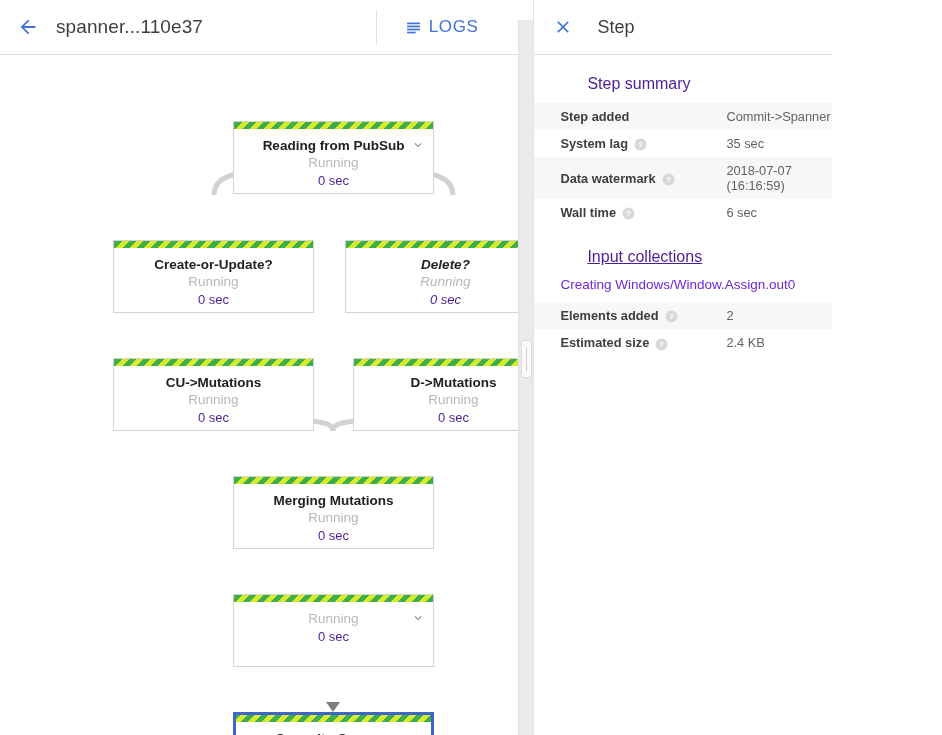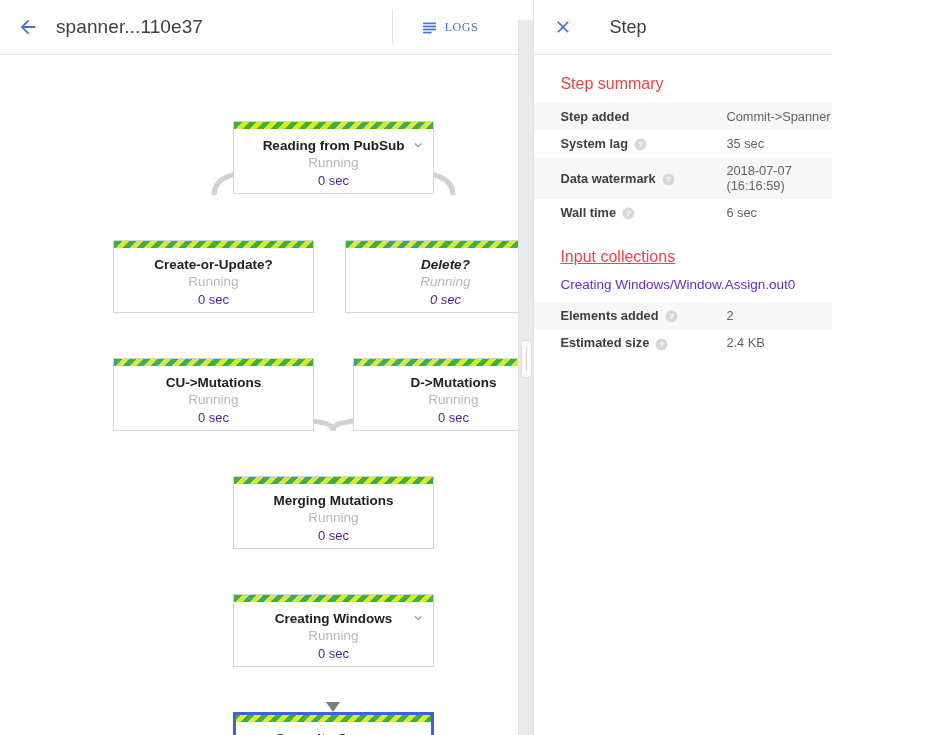--- a/index.html
+++ b/index.html
@@ -81,25 +81,24 @@
     display: flex;
     align-items: center;
     gap: 7px;
     color: #3f6ad8;
     cursor: pointer;
     padding: 6px 10px;
     border-radius: 4px;
     margin-right: 30px;
   }
   .logs-label {
-    font-size: 12px;
+    font-size: 17px;
     font-weight: 500;
     letter-spacing: 0.6px;
     color: #4272d7;
-    font-family: Liberation Serif, serif;
   }
   .logs-icon { display: block; }
 
   
   .graph-canvas {
     position: relative;
     flex: 1;
     overflow: hidden;
     background: #ffffff;
   }
@@ -219,21 +218,20 @@
     box-sizing: border-box;
     overflow: hidden;
   }
 
   .right-topbar {
     height: 55px;
     display: flex;
     align-items: center;
     border-bottom: 1px solid #e0e0e0;
     box-sizing: border-box;
-    gap: 12px;
   }
   .close-btn {
     width: 40px;
     height: 40px;
     margin-left: 9px;
     display: flex;
     align-items: center;
     justify-content: center;
     border-radius: 50%;
     cursor: pointer;
@@ -243,23 +241,24 @@
     color: #3c4043;
     margin-left: 14px;
   }
 
   .panel-content {
     padding: 20px 0 0 0;
   }
 
   .section-heading {
     font-size: 16px;
-    color: #ef4444;
+    color: #4c1d95;
     padding: 0 0 10px 26px;
     font-weight: 400;
+    margin-left: 27px;
   }
   .section-heading.second {
     padding-top: 22px;
     text-decoration: underline;
   }
 
   .sub-text {
     font-size: 13.5px;
     color: #6d28d9;
     padding: 0 10px 8px 26px;
@@ -410,21 +409,20 @@
             <div class="node-stripe"></div>
             <div class="node-body">
               <div class="node-title">Merging Mutations</div>
               <div class="node-status">Running</div>
               <div class="node-time">0 sec</div>
             </div>
           </div>
           <div class="node" style="left: 233px; top: 539px; width: 201px; height: 73px;">
             <div class="node-stripe"></div>
             <div class="node-body">
-              <div class="node-title">Creating Windows</div>
               <div class="node-status">Running</div>
               <div class="node-time">0 sec</div>
             </div>
             <svg class="node-chevron" viewBox="0 0 24 24">
               <path d="M7.4 8.6L12 13.2l4.6-4.6L18 10l-6 6-6-6z" fill="#616161"></path>
             </svg>
           </div>
           <div class="node selected" style="left: 233px; top: 657px; width: 201px; height: 73px;">
             <div class="node-stripe"></div>
             <div class="node-body">

